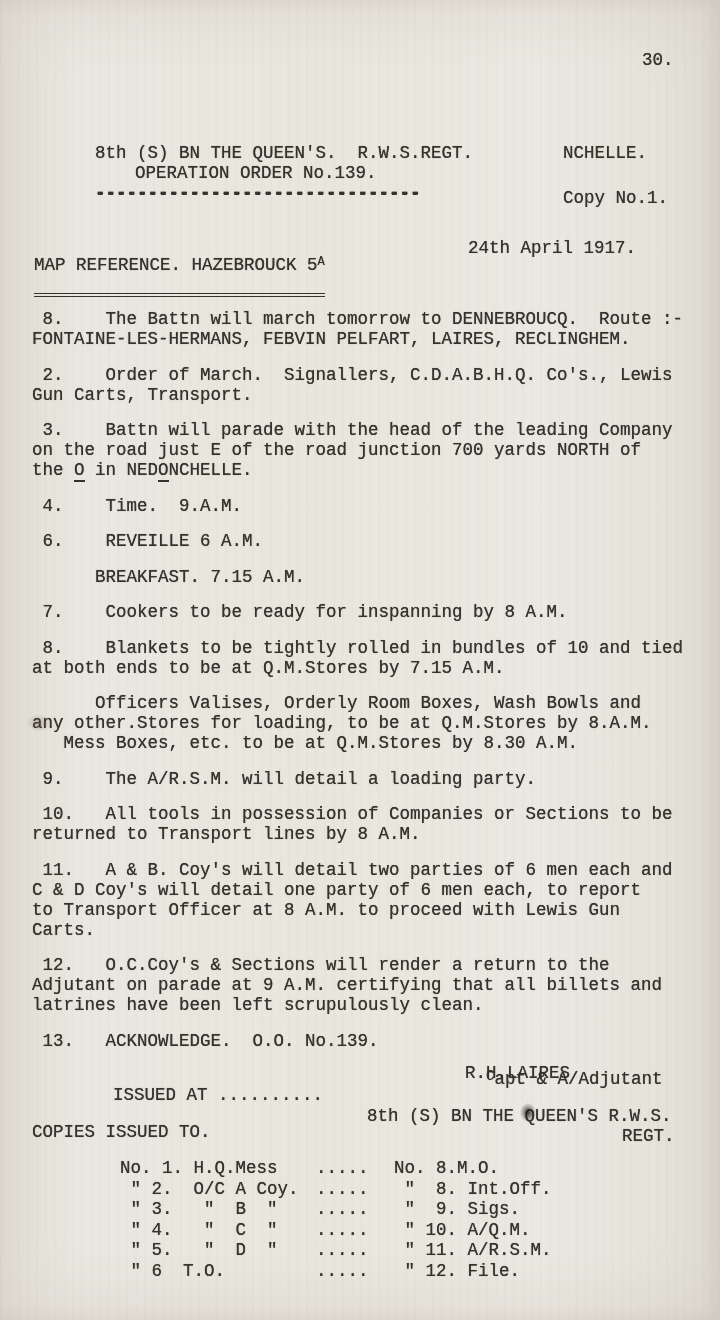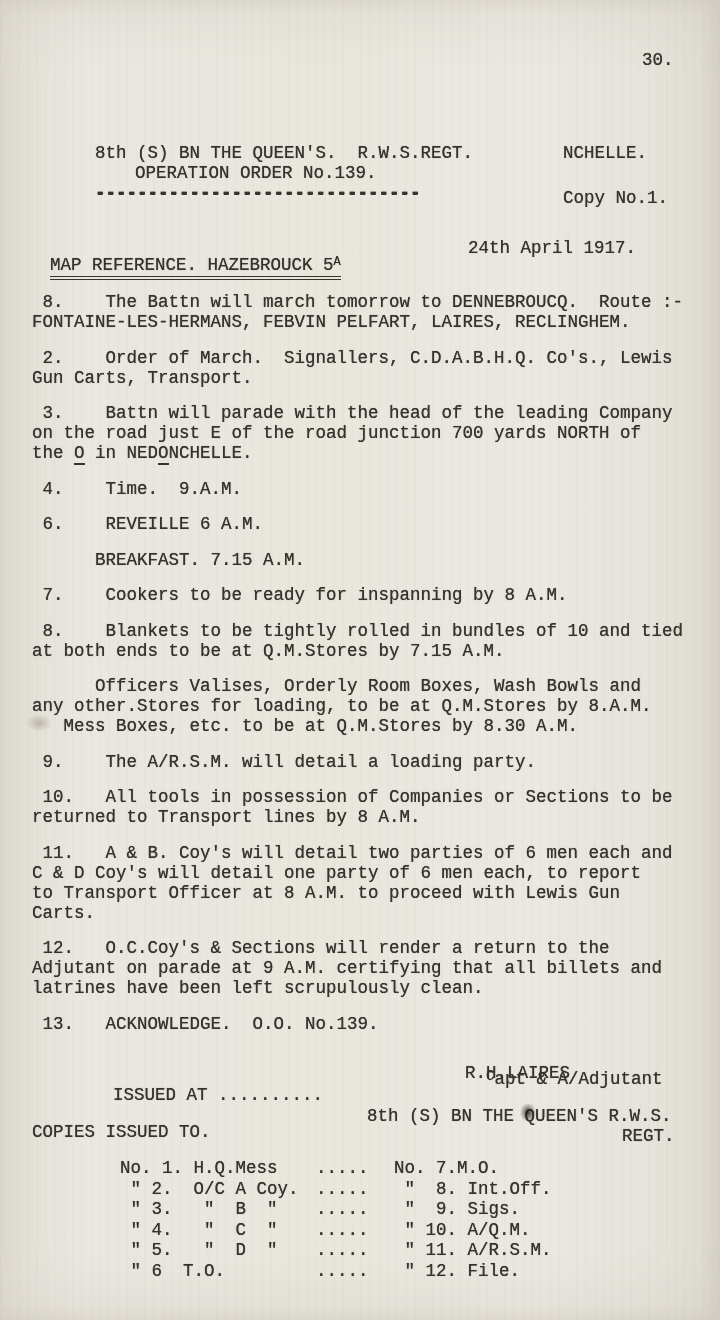--- a/index.html
+++ b/index.html
@@ -30,24 +30,24 @@
   .header-line2 { white-space: pre; margin-left: 40px; }
   .rule {
     white-space: pre;
     font-weight: bold;
     letter-spacing: 0px;
     text-shadow: 0 1px 0 currentColor, 0 0 0.7px rgba(48,43,35,0.85);
   }
   .map-ref-row { margin-top: 49px; margin-bottom: 12px; }
   .map-ref {
     display: inline-block;
-    margin-left: 18px;
+    margin-left: 2px;
     white-space: pre;
     border-bottom: 4px double #36332d;
-    padding-bottom: 1px;
+    padding-bottom: 18px;
   }
   .sup { font-size: 12px; vertical-align: 5px; }
   .uch { border-bottom: 2px solid currentColor; }
   .dist { position: absolute; left: 0; top: 1158px; width: 573px; }
   .dist-row { display: flex; margin-left: 120px; height: 20.5px; }
   .dl-left  { white-space: pre; width: 196px; }
   .dl-dots  { white-space: pre; width: 78px; }
   .dl-right { white-space: pre; }
   .dist-footer { white-space: pre; margin-left: 265px; margin-top: 1px; }
   .smudge {
@@ -113,21 +113,21 @@
   <div class="abs" style="left:113px; top:1085px;">ISSUED AT ..........</div>
   <div class="abs" style="left:486px; top:1066px;"><span class="sup" style="vertical-align:4px; font-size:14px;">C</span><span>apt &amp; A/Adjutant</span></div>
   <div class="abs" style="left:367px; top:1106px;">8th (S) BN THE QUEEN'S R.W.S.</div>
   <div class="abs" style="left:32px; top:1122px;">COPIES ISSUED TO.</div>
   <div class="abs" style="left:622px; top:1126px;">REGT.</div>
 
   <div class="dist">
     <div class="dist-row">
       <span class="dl-left">No. 1. H.Q.Mess</span>
       <span class="dl-dots">.....</span>
-      <span class="dl-right">No. 7.M.O.</span>
+      <span class="dl-right">No. 8.M.O.</span>
     </div>
     <div class="dist-row">
       <span class="dl-left"> " 2.  O/C A Coy.</span>
       <span class="dl-dots">.....</span>
       <span class="dl-right"> "  8. Int.Off.</span>
     </div>
     <div class="dist-row">
       <span class="dl-left"> " 3.   "  B  "</span>
       <span class="dl-dots">.....</span>
       <span class="dl-right"> "  9. Sigs.</span>

